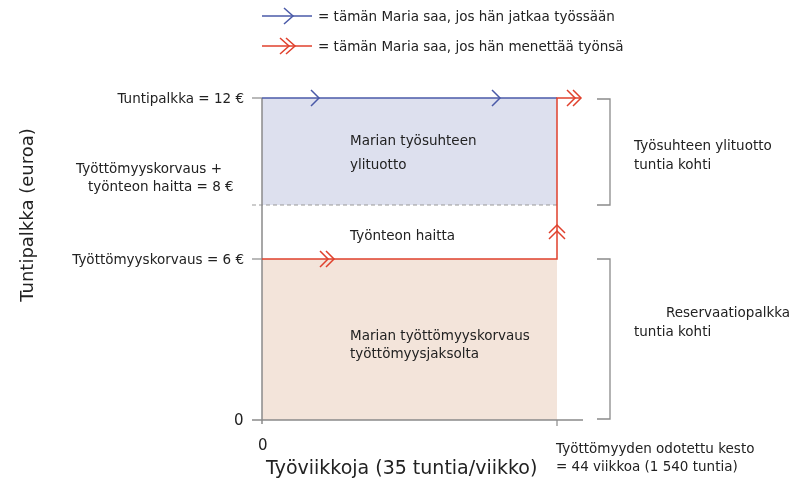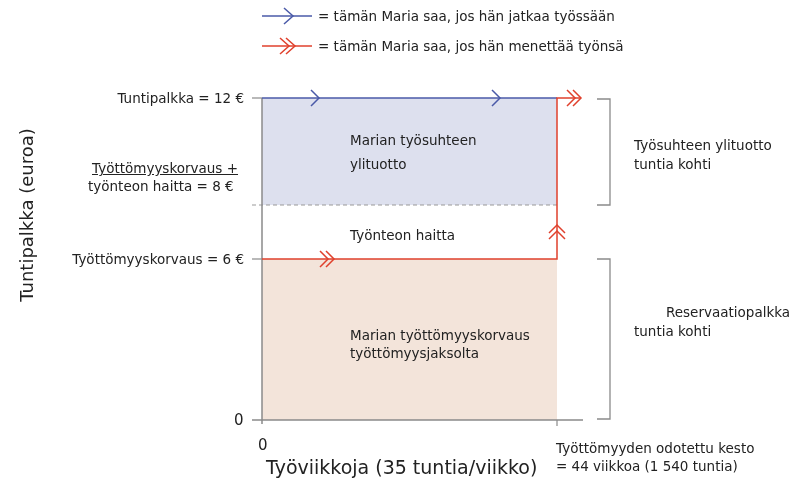--- a/index.html
+++ b/index.html
@@ -56,21 +56,21 @@
 
   <polyline points="597,99 610,99 610,205 597,205" fill="none" stroke="#8a8a8a" stroke-width="1.3"></polyline>
   <polyline points="597,259 610,259 610,419 597,419" fill="none" stroke="#8a8a8a" stroke-width="1.3"></polyline>
 </svg>
 
 <div class="lbl" style="left:318px; top:7px;">= tämän Maria saa, jos hän jatkaa työssään</div>
 <div class="lbl" style="left:318px; top:37px;">= tämän Maria saa, jos hän menettää työnsä</div>
 
 <div class="ylabel">Tuntipalkka (euroa)</div>
 <div class="lbl r" style="right:566px; top:89px;">Tuntipalkka = 12 €</div>
-<div class="lbl" style="left:92px; top:159px;text-decoration:underline;">Työttömyyskorvaus +</div>
+<div class="lbl" style="left:76px; top:159px;">Työttömyyskorvaus +</div>
 <div class="lbl" style="left:88px; top:177px;">työnteon haitta = 8 €</div>
 <div class="lbl r" style="right:566px; top:250px;">Työttömyyskorvaus = 6 €</div>
 <div class="lbl" style="left:234px; top:411px; font-size:15px;">0</div>
 
 <div class="lbl" style="left:258px; top:436px; font-size:15px;">0</div>
 <div class="xlabel">Työviikkoja (35 tuntia/viikko)</div>
 <div class="lbl" style="left:556px; top:439px;">Työttömyyden odotettu kesto</div>
 <div class="lbl" style="left:556px; top:457px;">= 44 viikkoa (1 540 tuntia)</div>
 
 <div class="lbl" style="left:350px; top:131px;">Marian työsuhteen</div>

